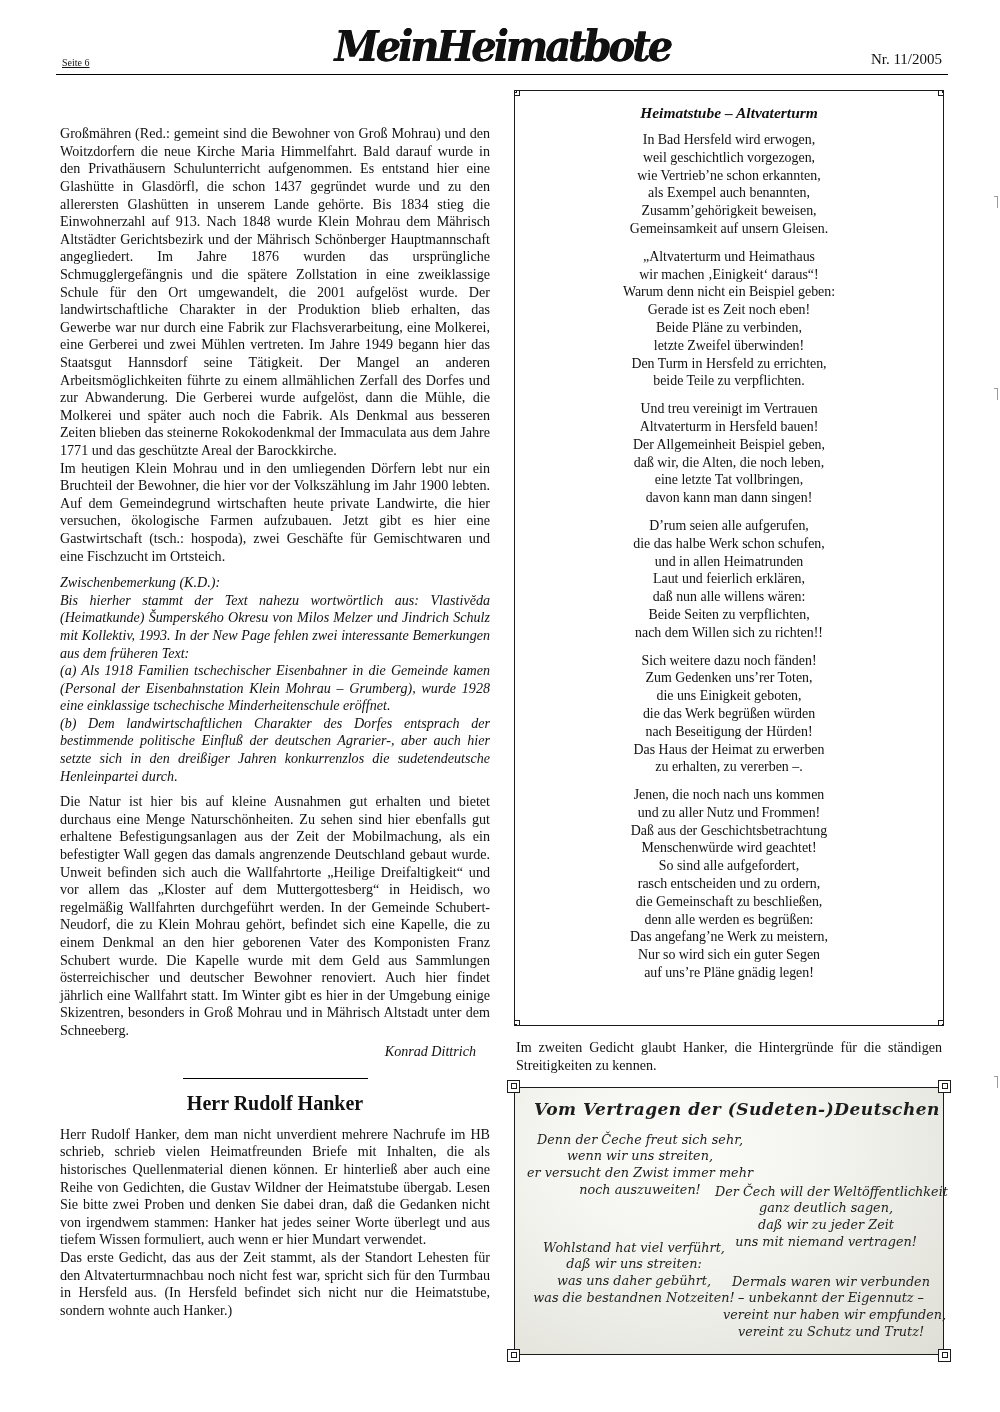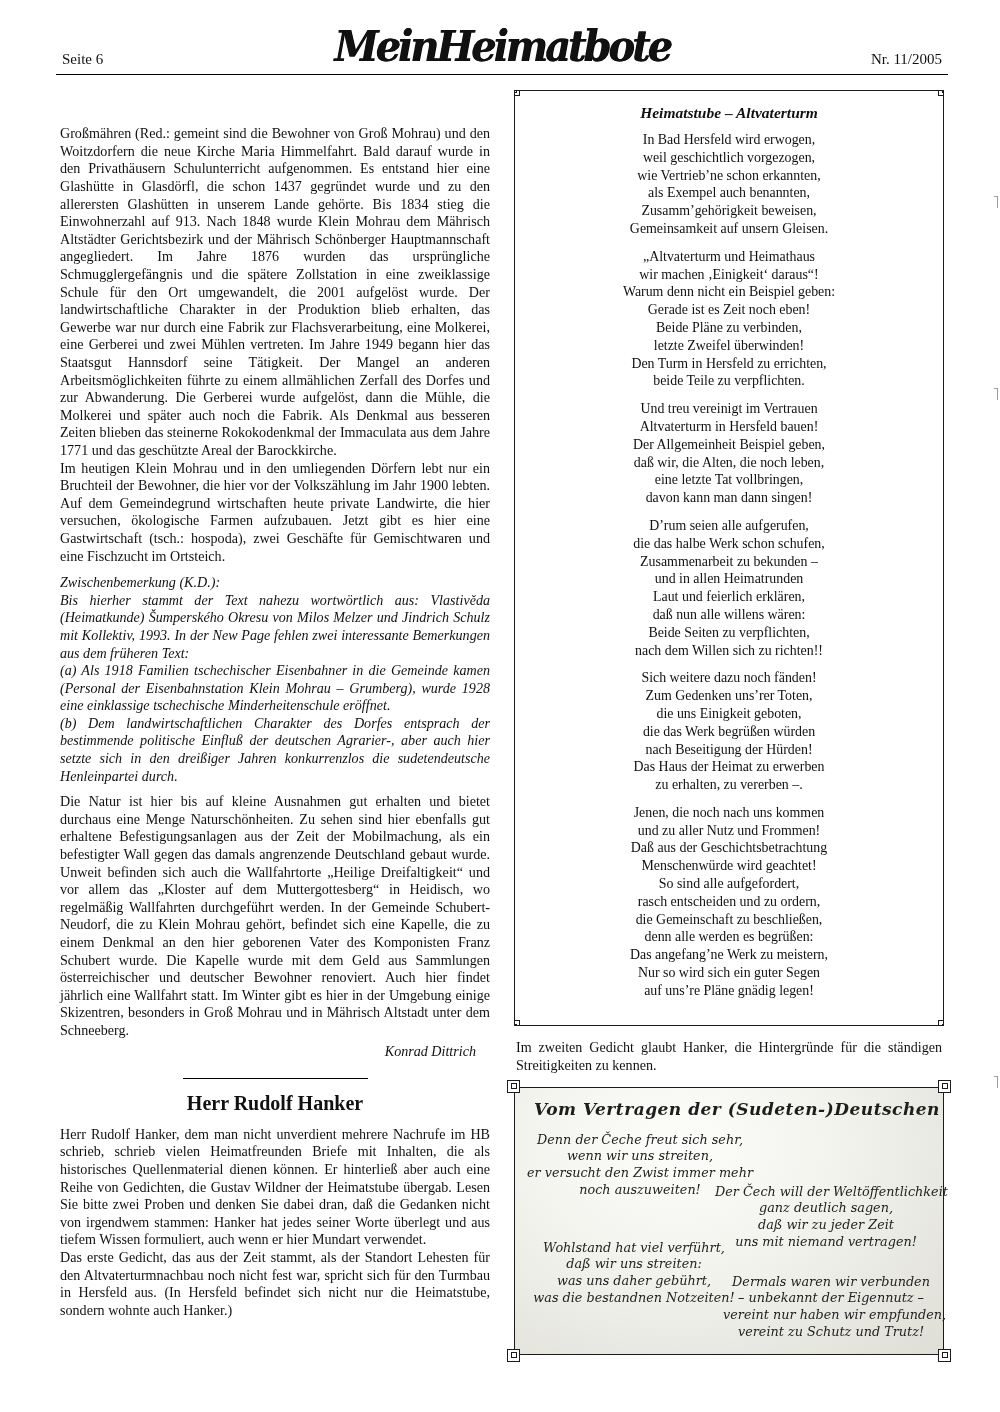--- a/index.html
+++ b/index.html
@@ -3,21 +3,21 @@
 <meta charset="utf-8">
 <style>
   * { margin:0; padding:0; box-sizing:border-box; }
   html,body { background:#ffffff; }
   .page {
     position:relative; width:1000px; height:1412px; background:#fff;
     color:#111; font-family:"Liberation Serif", serif; overflow:hidden;
   }
   
   .header-row { position:absolute; top:28px; left:60px; right:56px; height:44px; }
-  .page-num  { position:absolute; left:2px; bottom:4px; font-size:15px; }
+  .page-num  { position:absolute; left:2px; bottom:4px; font-size:10px;text-decoration:underline; }
   .issue     { position:absolute; right:2px; bottom:4px; font-size:15px; }
   .masthead  {
     position:absolute; left:50%; transform:translateX(-50%) scaleY(1.05); top:-6px;
     font-family:"DejaVu Serif", serif; font-weight:bold; font-style:italic;
     font-size:40px; letter-spacing:-3px; text-shadow:0.6px 0 #000;
     white-space:nowrap;
   }
   .header-rule { position:absolute; top:74px; left:56px; right:52px; border-top:1.6px solid #000; }
 
   
@@ -145,21 +145,20 @@
             <div class="line">Und treu vereinigt im Vertrauen</div>
             <div class="line">Altvaterturm in Hersfeld bauen!</div>
             <div class="line">Der Allgemeinheit Beispiel geben,</div>
             <div class="line">daß wir, die Alten, die noch leben,</div>
             <div class="line">eine letzte Tat vollbringen,</div>
             <div class="line">davon kann man dann singen!</div>
           </div>
         <div class="stanza">
             <div class="line">D’rum seien alle aufgerufen,</div>
             <div class="line">die das halbe Werk schon schufen,</div>
-            <div class="line">Zusammenarbeit zu bekunden –</div>
             <div class="line">und in allen Heimatrunden</div>
             <div class="line">Laut und feierlich erklären,</div>
             <div class="line">daß nun alle willens wären:</div>
             <div class="line">Beide Seiten zu verpflichten,</div>
             <div class="line">nach dem Willen sich zu richten!!</div>
           </div>
         <div class="stanza">
             <div class="line">Sich weitere dazu noch fänden!</div>
             <div class="line">Zum Gedenken uns’rer Toten,</div>
             <div class="line">die uns Einigkeit geboten,</div>

